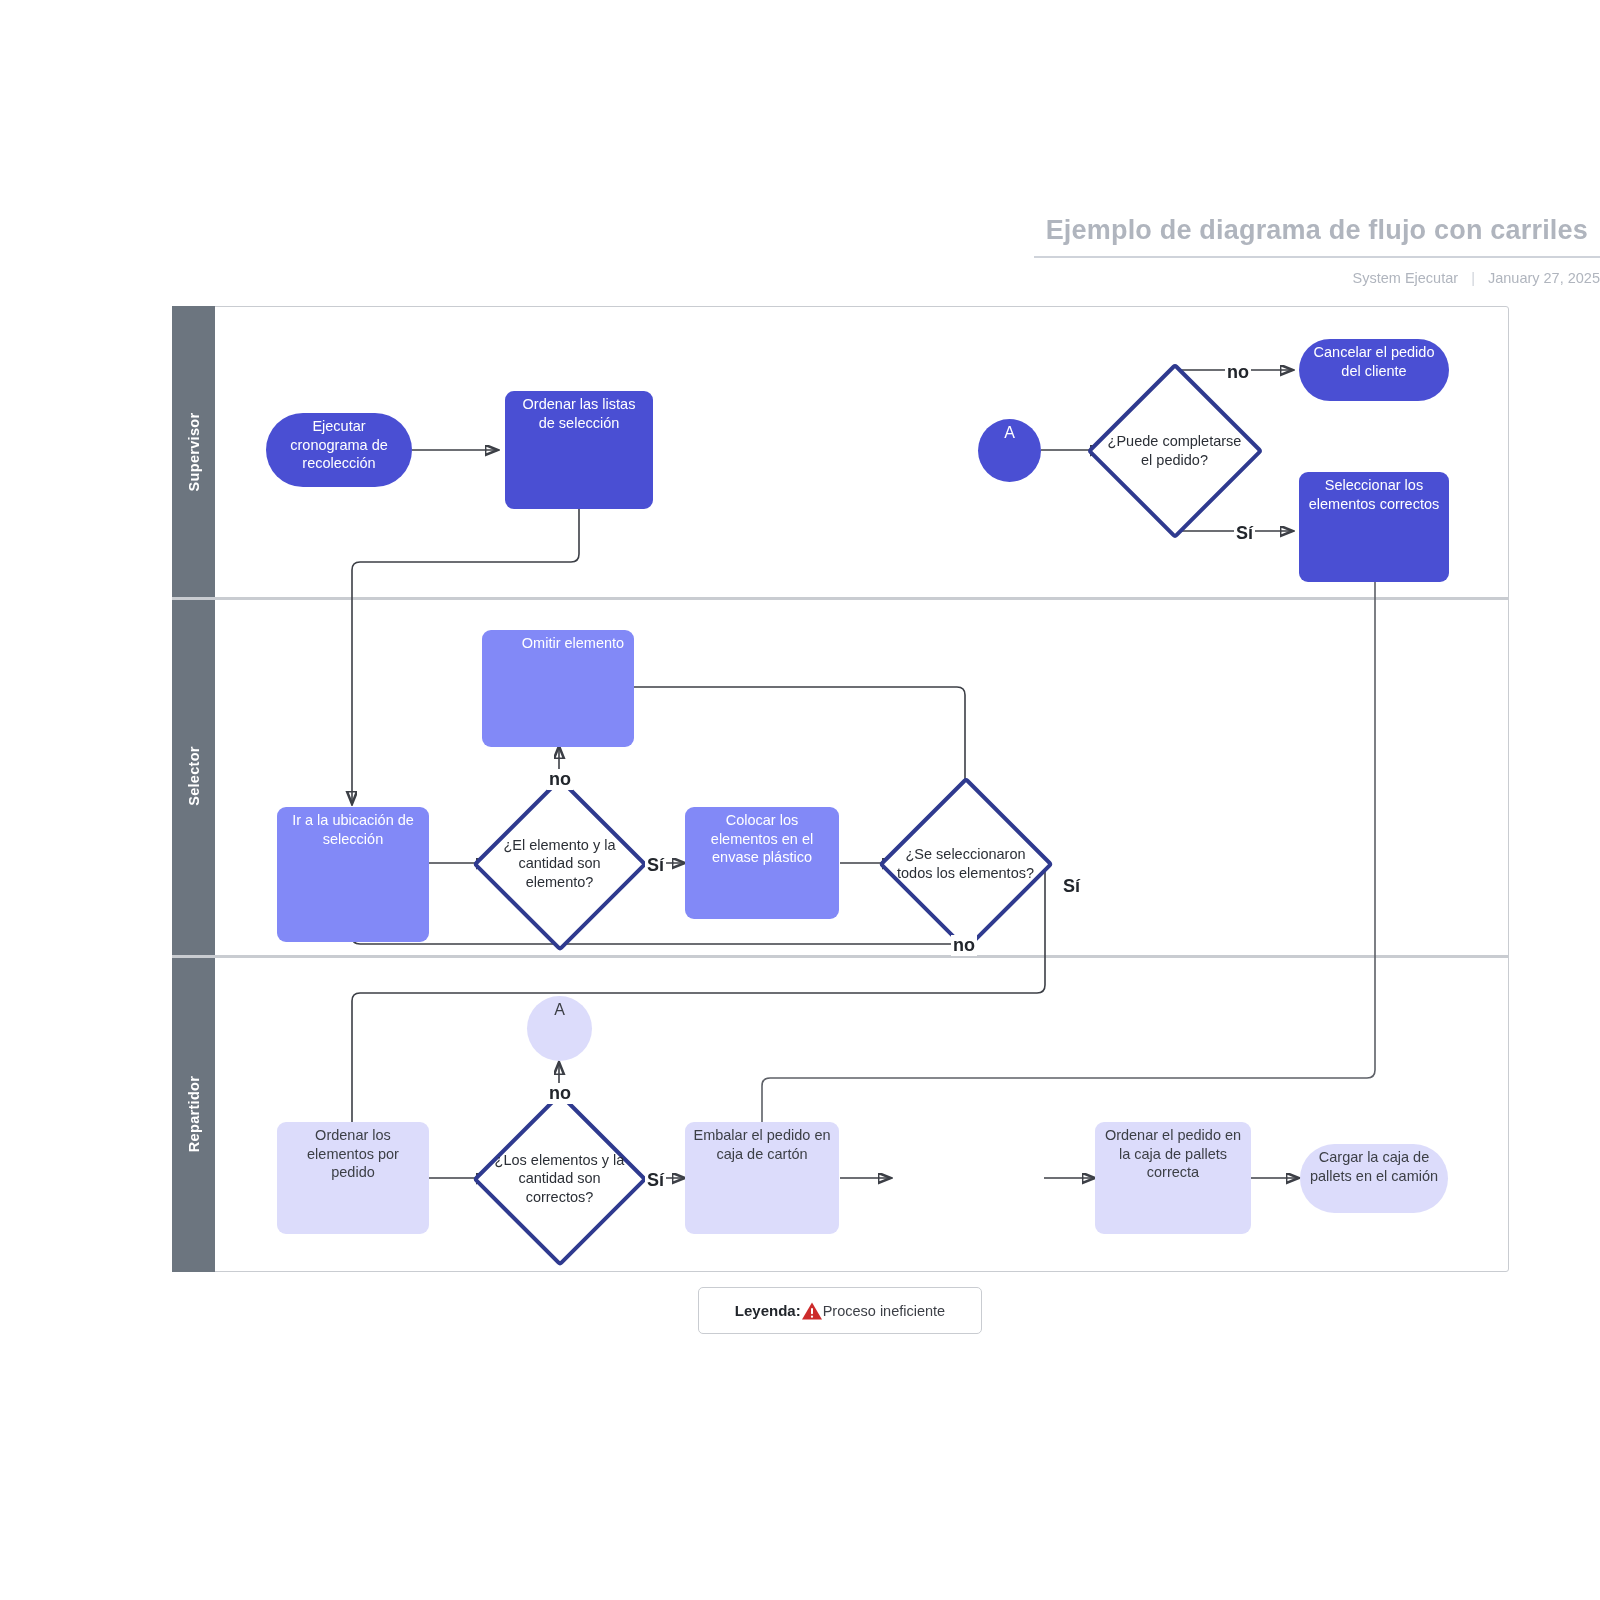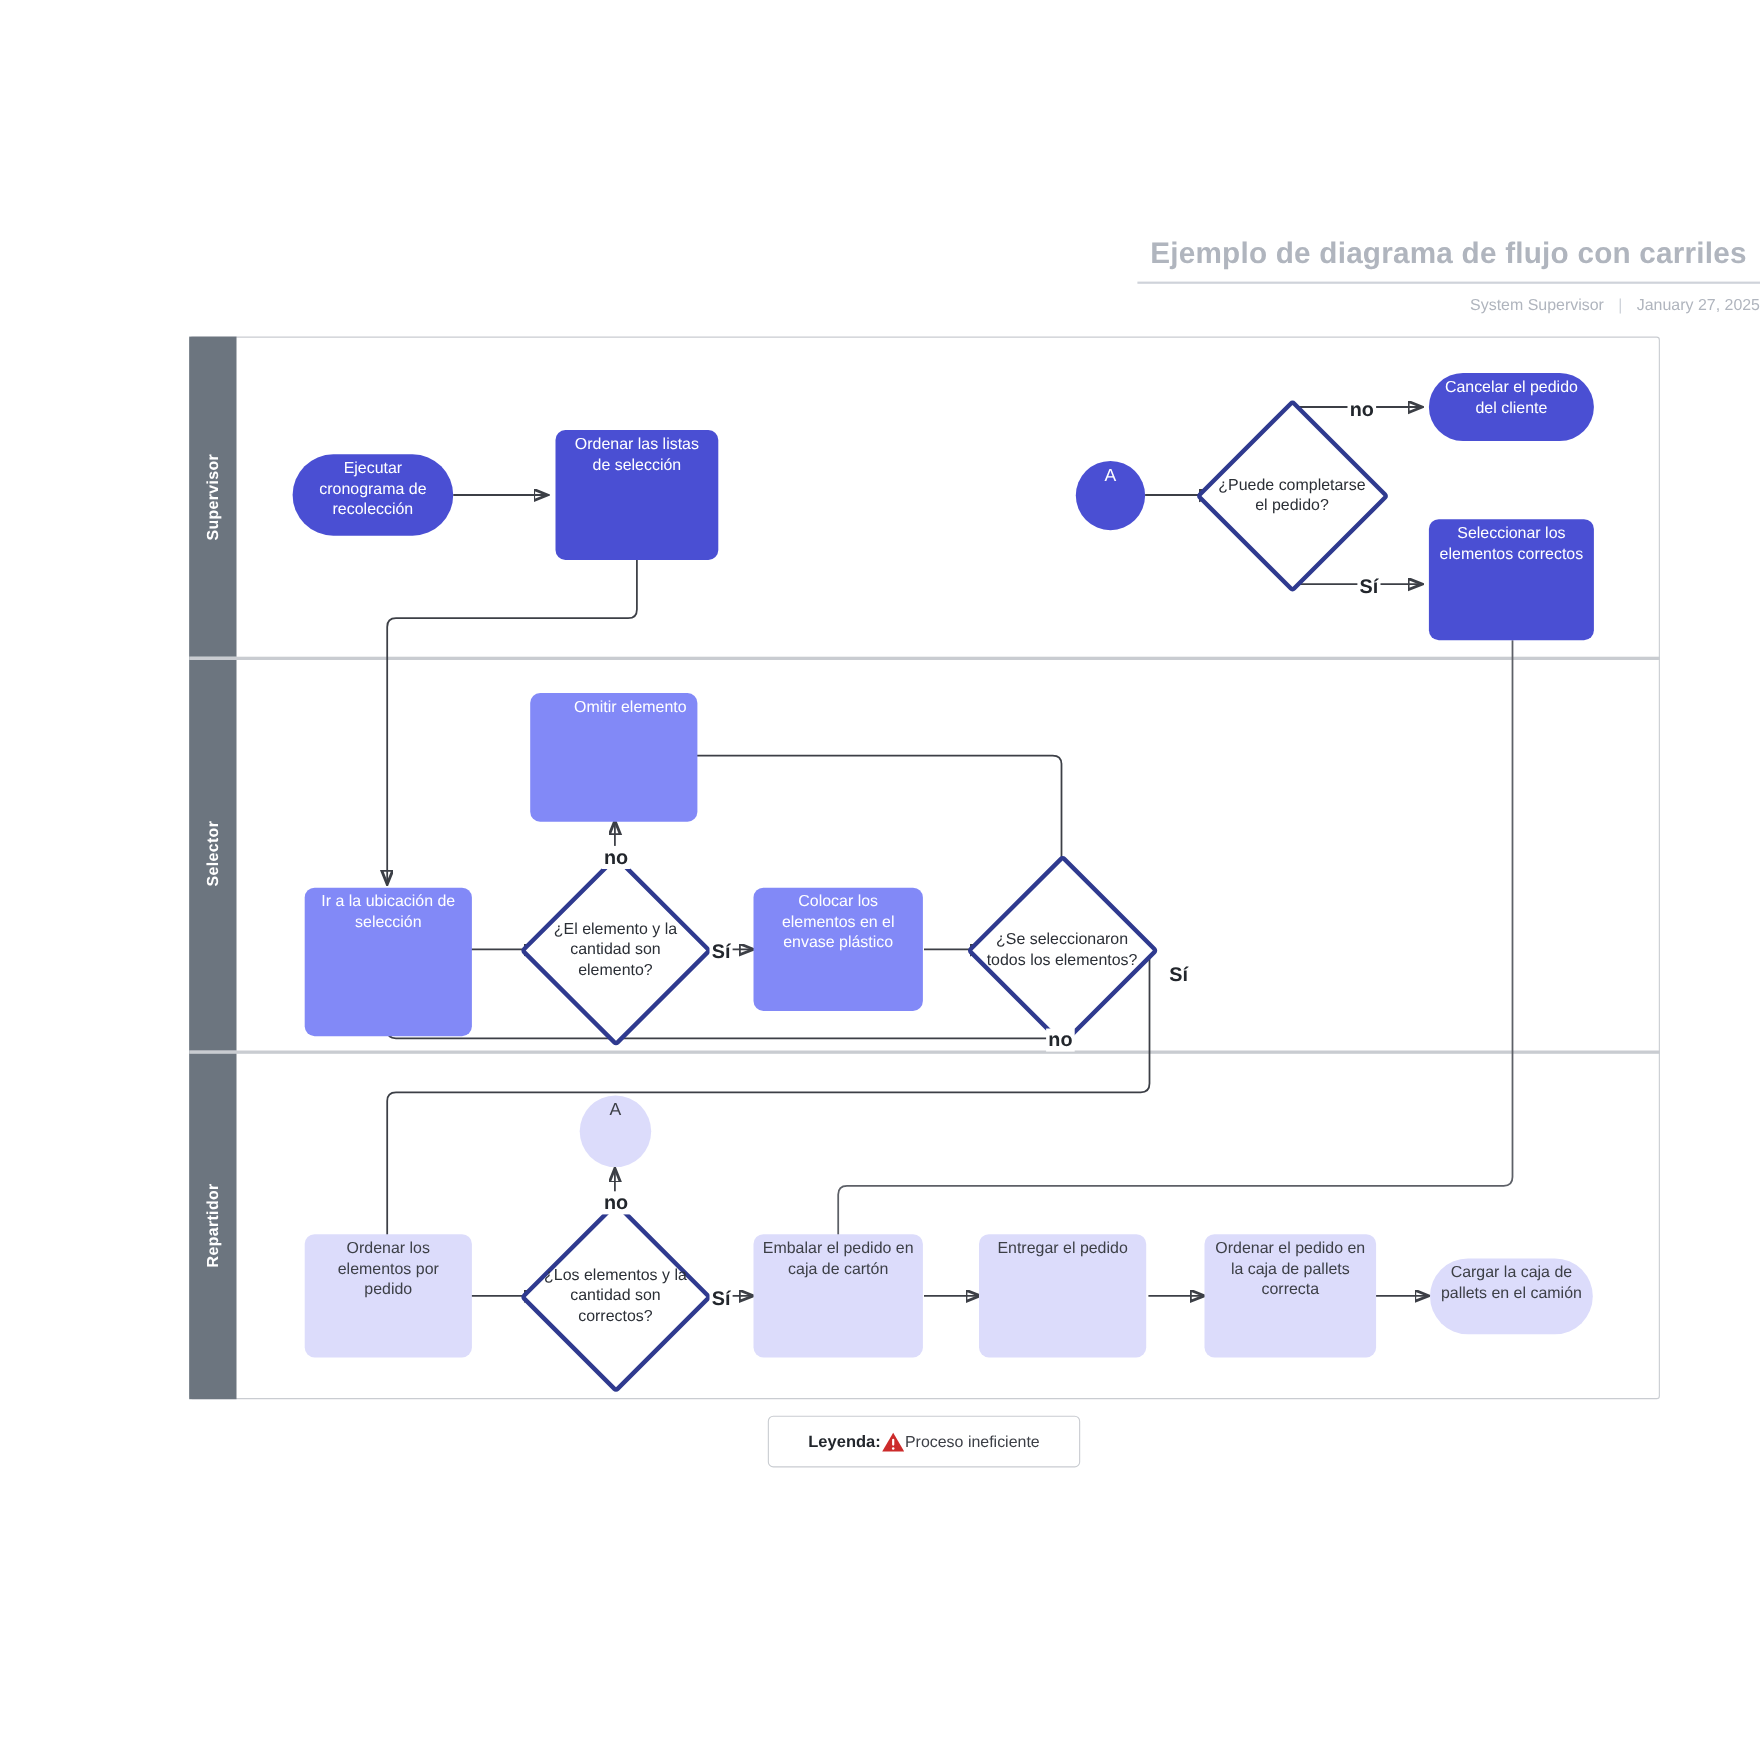--- a/index.html
+++ b/index.html
@@ -78,21 +78,21 @@
   #legend .lg-title{font-size:15px;font-weight:bold;color:#22262c;}
   #legend .lg-text{font-size:14.5px;color:#3c3f46;}
   .warn-ico{display:inline-block;width:22px;height:20px;}
 </style>
 </head>
 <body>
 
 <div id="header">
   <div id="doc-title">Ejemplo de diagrama de flujo con carriles</div>
   <div id="sub-meta">
-    <span>System Supervisor</span>
+    <span>System Ejecutar</span>
     <span class="sep">|</span>
     <span>January 27, 2025</span>
   </div>
 </div>
 
 <div id="diagram">
   <div id="pool-border"></div>
 
   <div class="lane-head" style="top:0;height:291px;">
     <span>Supervisor</span>
@@ -222,23 +222,20 @@
 
   <div class="diamond" style="left:300px;top:785px;width:175px;height:175px;">
     <div class="dshape"></div>
     <div class="dtext">¿Los elementos y la cantidad son correctos?</div>
   </div>
 
   <div class="node rect fill-light" style="left:513px;top:816px;width:154px;height:112px;">
     <span>Embalar el pedido en caja de cartón</span>
   </div>
 
-  <div class="node rect fill-light" style="left:718px;top:816px;width:152px;height:112px;">
-    <span>Entregar el pedido</span>
-  </div>
 
   <div class="node rect fill-light" style="left:923px;top:816px;width:156px;height:112px;">
     <span>Ordenar el pedido en la caja de pallets correcta</span>
   </div>
 
   <div class="node pill fill-light" style="left:1128px;top:838px;width:148px;height:69px;">
     <span>Cargar la caja de pallets en el camión</span>
   </div>
 </div>
 

